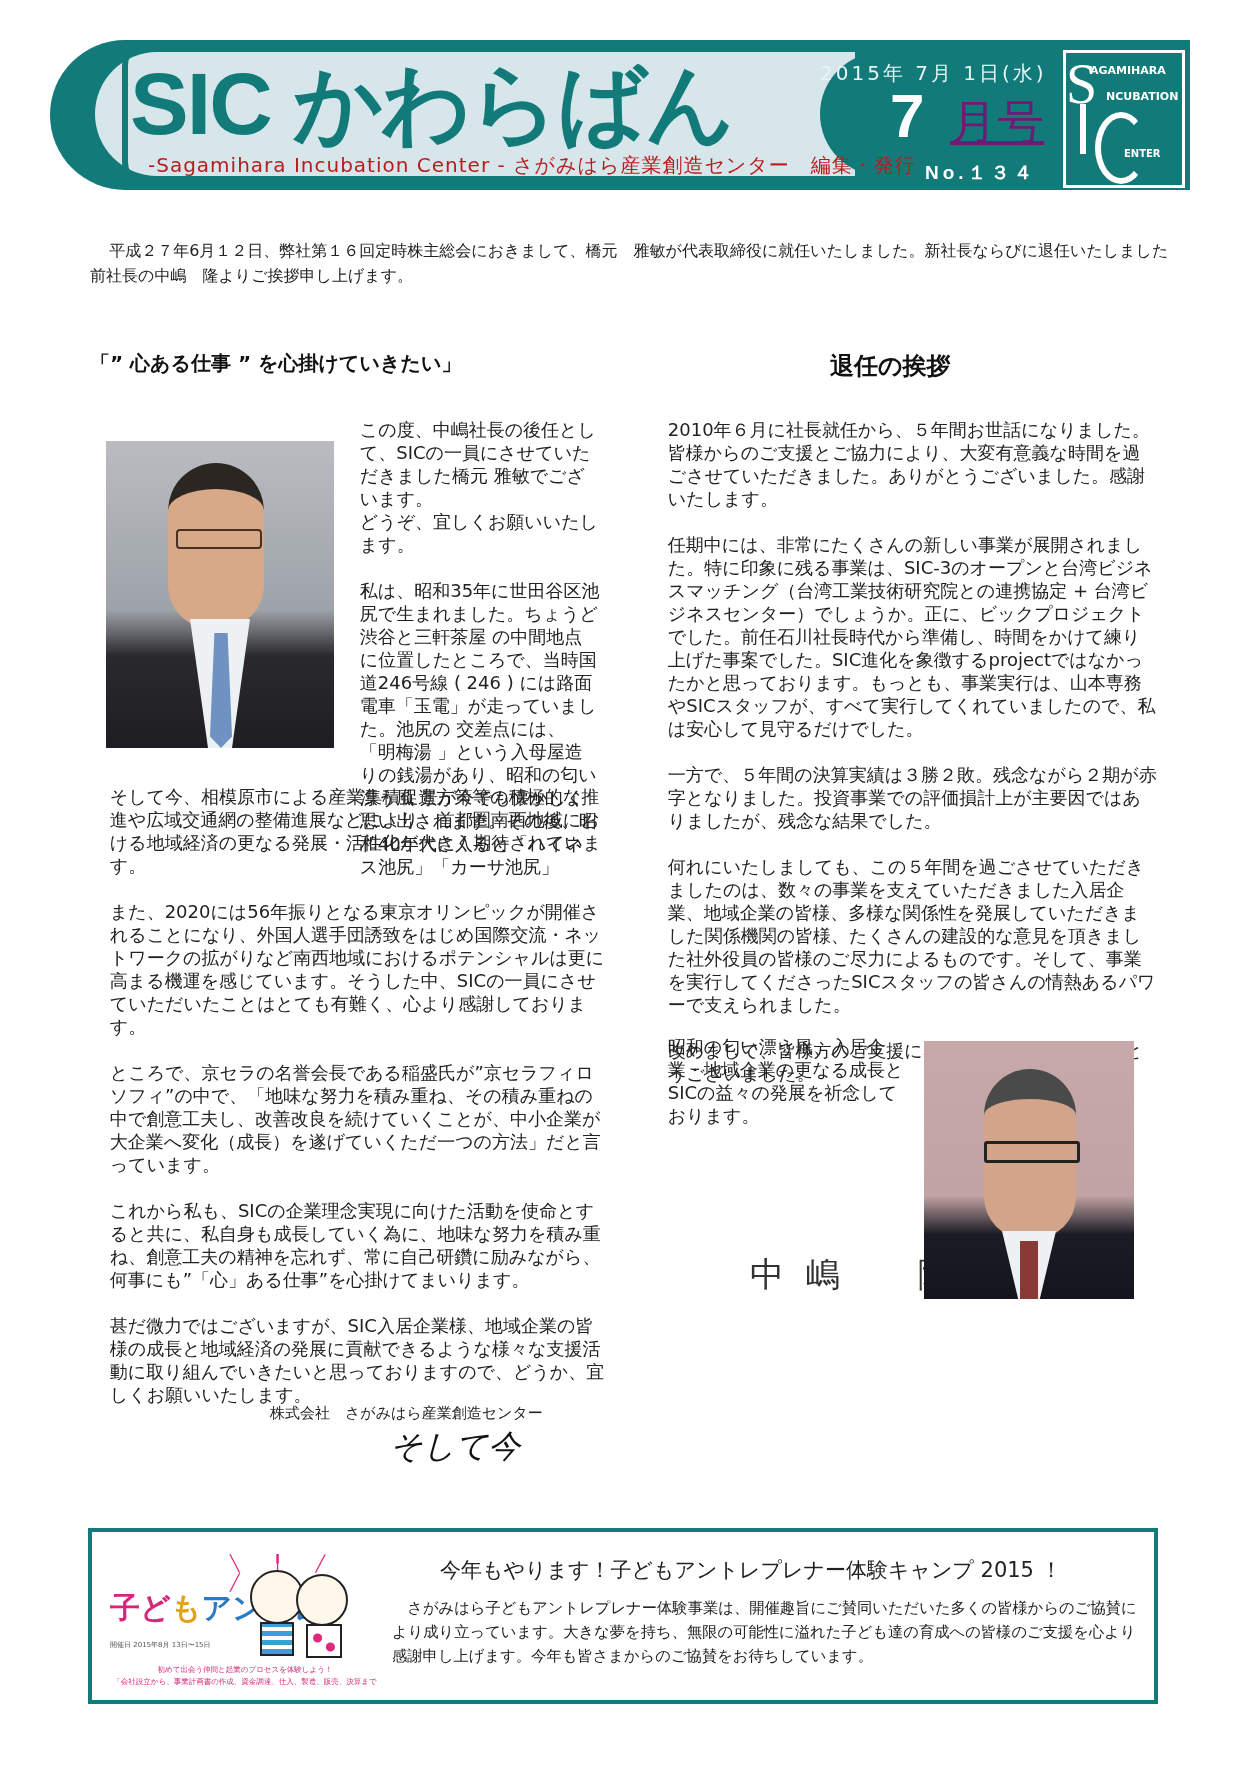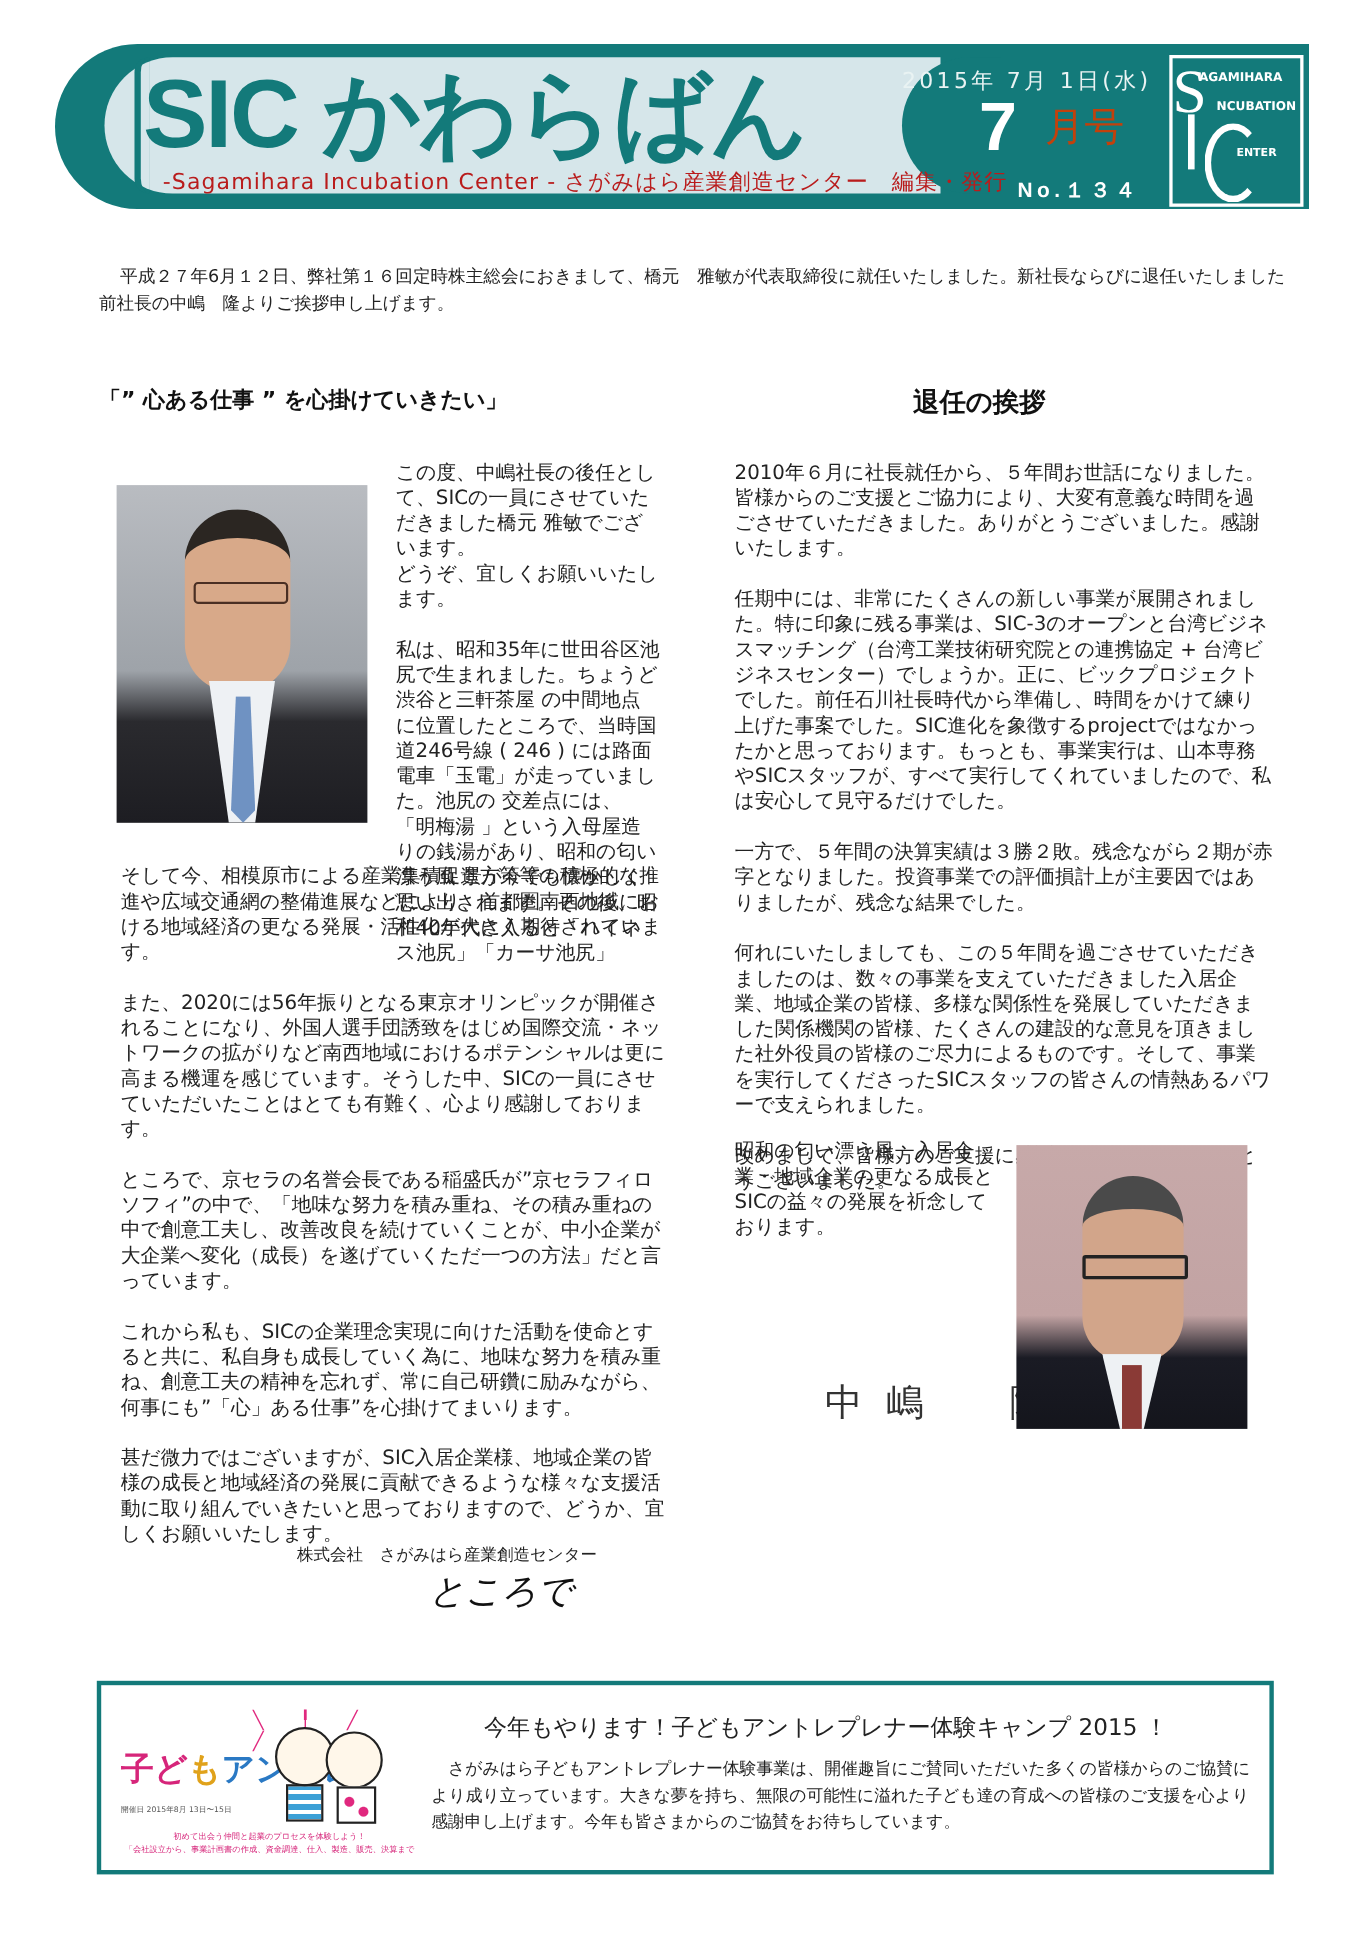--- a/index.html
+++ b/index.html
@@ -15,31 +15,31 @@
   .banner-inner-curve { left: 122px; top: 52px; width: 8px; height: 124px; border-left: 6px solid #137a7a;
                         border-radius: 60px 0 0 60px; }
   .banner-right-cap { left: 820px; top: 52px; width: 90px; height: 124px; background: #137a7a;
                       border-radius: 62px 0 0 62px; }
   .title { left: 130px; top: 60px; font-family: "Liberation Sans", sans-serif; font-weight: 700;
            font-size: 88px; color: #137a7a; letter-spacing: -2px; line-height: 1; }
   .subtitle { left: 148px; top: 152px; font-size: 20px; color: #b91c1c; letter-spacing: 1px; }
   .date { left: 820px; top: 60px; font-size: 20px; color: #e9f3f3; letter-spacing: 3px; }
   .issue-num { left: 890px; top: 85px; font-family: "Liberation Sans", sans-serif; font-weight: 700;
                font-size: 62px; color: #fff; line-height: 1; }
-  .issue-month { left: 950px; top: 98px; font-size: 36px; color: #c2410c; line-height: 1; }
+  .issue-month { left: 950px; top: 98px; font-size: 47px; color: #701a75; line-height: 1; text-decoration: underline; }
   .issue-no { left: 925px; top: 160px; font-family: "Liberation Sans", sans-serif; font-weight: 700;
               font-size: 19px; color: #fff; letter-spacing: 4px; }
   .logo-box { left: 1063px; top: 50px; width: 116px; height: 132px; border: 3px solid #fff; }
   .logo-s { left: 1066px; top: 56px; font-size: 56px; color: #fff; font-family: "Liberation Serif", serif; line-height: 1; }
   .logo-i { left: 1080px; top: 104px; width: 6px; height: 50px; background:#fff; }
   .logo-c { left: 1095px; top: 112px; width: 40px; height: 60px; border: 6px solid #fff; border-right-color: transparent;
             border-radius: 50%; }
   .logo-t1 { left: 1090px; top: 64px; font-size: 11px; font-weight: 700; color:#fff; }
   .logo-t2 { left: 1106px; top: 90px; font-size: 11px; font-weight: 700; color:#fff; }
-  .logo-t3 { left: 1124px; top: 134px; font-size: 10px; font-weight: 700; color:#fff; }
+  .logo-t3 { left: 1124px; top: 148px; font-size: 10px; font-weight: 700; color:#fff; }
 
   
   .intro { left: 90px; top: 238px; width: 1080px; font-size: 16px; line-height: 25px; text-indent: 1.2em; }
   .heading-left { left: 90px; top: 350px; font-size: 20px; font-weight: 700; color: #111; }
   .heading-right { left: 830px; top: 350px; font-size: 24px; font-weight: 700; color: #111; }
 
   .p { font-size: 18px; line-height: 23px; color: #222; }
   .p .ind { padding-left: 1.1em; }
 
   .photo1 { left: 106px; top: 441px; width: 228px; height: 307px;
@@ -136,21 +136,21 @@
   <div class="ind">ところで、京セラの名誉会長である稲盛氏が”京セラフィロソフィ”の中で、「地味な努力を積み重ね、その積み重ねの中で創意工夫し、改善改良を続けていくことが、中小企業が大企業へ変化（成長）を遂げていくただ一つの方法」だと言っています。</div>
   <div style="height:23px"></div>
   <div class="ind">これから私も、SICの企業理念実現に向けた活動を使命とすると共に、私自身も成長していく為に、地味な努力を積み重ね、創意工夫の精神を忘れず、常に自己研鑽に励みながら、何事にも”「心」ある仕事”を心掛けてまいります。</div>
   <div style="height:23px"></div>
   <div class="ind">甚だ微力ではございますが、SIC入居企業様、地域企業の皆様の成長と地域経済の発展に貢献できるような様々な支援活動に取り組んでいきたいと思っておりますので、どうか、宜しくお願いいたします。</div>
 </div>
 
 <div class="abs sig-block">
   <div>株式会社　さがみはら産業創造センター</div>
 </div>
-<div class="abs sig-hand">ところで</div>
+<div class="abs sig-hand">そして今</div>
 
 <div class="abs col-right p">
   <div class="ind">2010年６月に社長就任から、５年間お世話になりました。皆様からのご支援とご協力により、大変有意義な時間を過ごさせていただきました。ありがとうございました。感謝いたします。</div>
   <div style="height:23px"></div>
   <div class="ind">任期中には、非常にたくさんの新しい事業が展開されました。特に印象に残る事業は、SIC-3のオープンと台湾ビジネスマッチング（台湾工業技術研究院との連携協定 + 台湾ビジネスセンター）でしょうか。正に、ビックプロジェクトでした。前任石川社長時代から準備し、時間をかけて練り上げた事案でした。SIC進化を象徴するprojectではなかったかと思っております。もっとも、事業実行は、山本専務やSICスタッフが、すべて実行してくれていましたので、私は安心して見守るだけでした。</div>
   <div style="height:23px"></div>
   <div class="ind">一方で、５年間の決算実績は３勝２敗。残念ながら２期が赤字となりました。投資事業での評価損計上が主要因ではありましたが、残念な結果でした。</div>
   <div style="height:23px"></div>
   <div class="ind">何れにいたしましても、この５年間を過ごさせていただきましたのは、数々の事業を支えていただきました入居企業、地域企業の皆様、多様な関係性を発展していただきました関係機関の皆様、たくさんの建設的な意見を頂きました社外役員の皆様のご尽力によるものです。そして、事業を実行してくださったSICスタッフの皆さんの情熱あるパワーで支えられました。</div>
   <div style="height:23px"></div>

